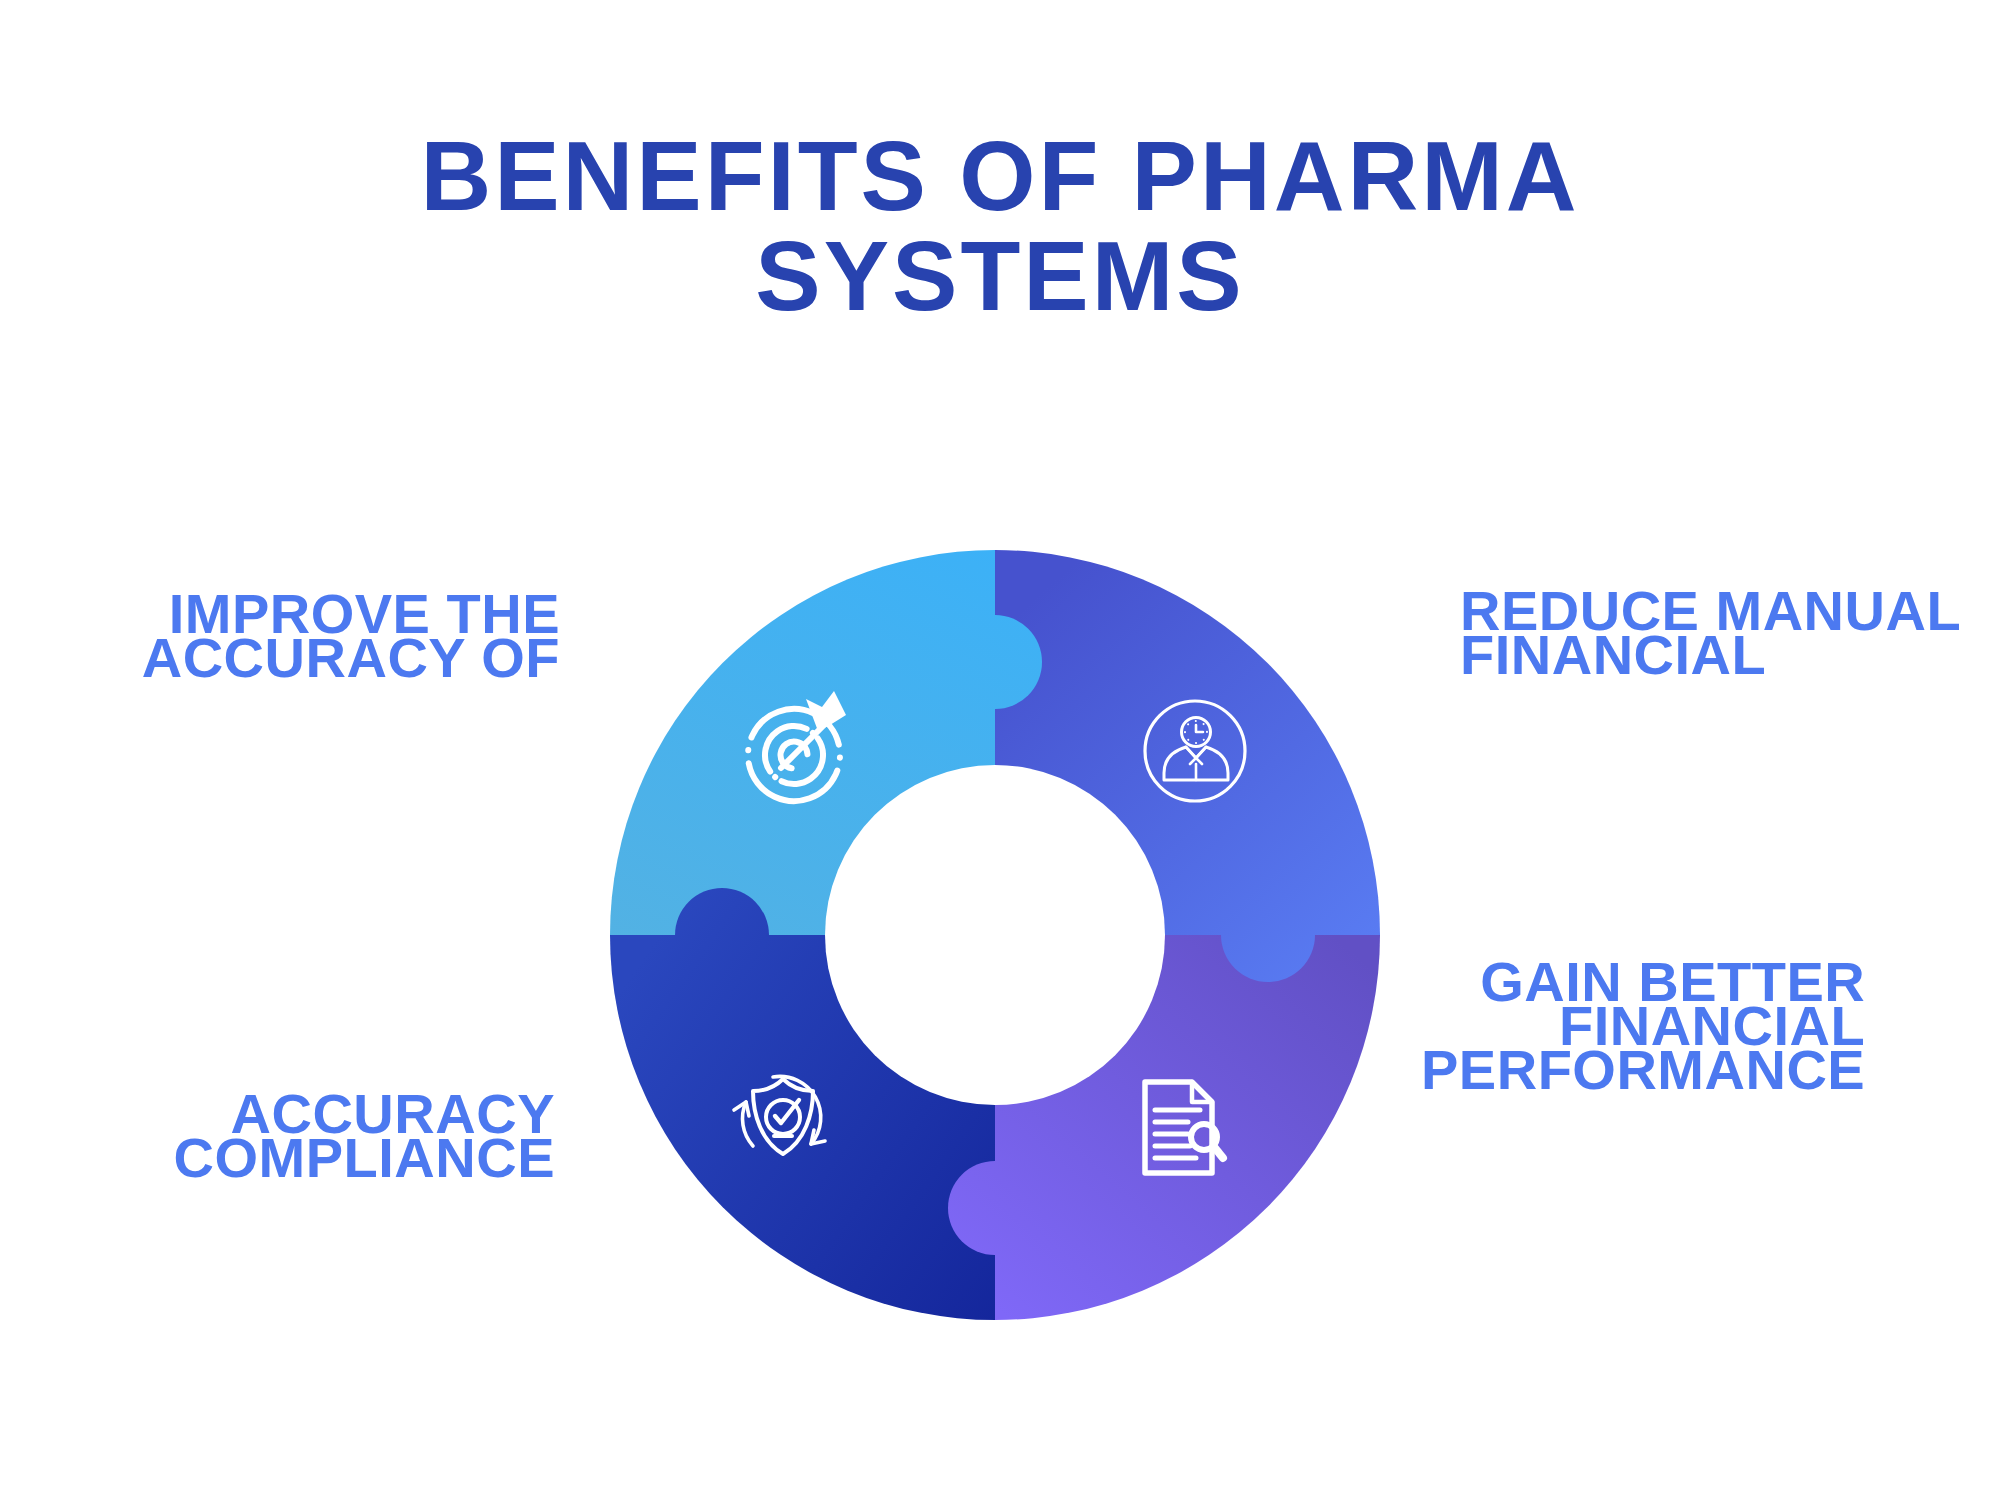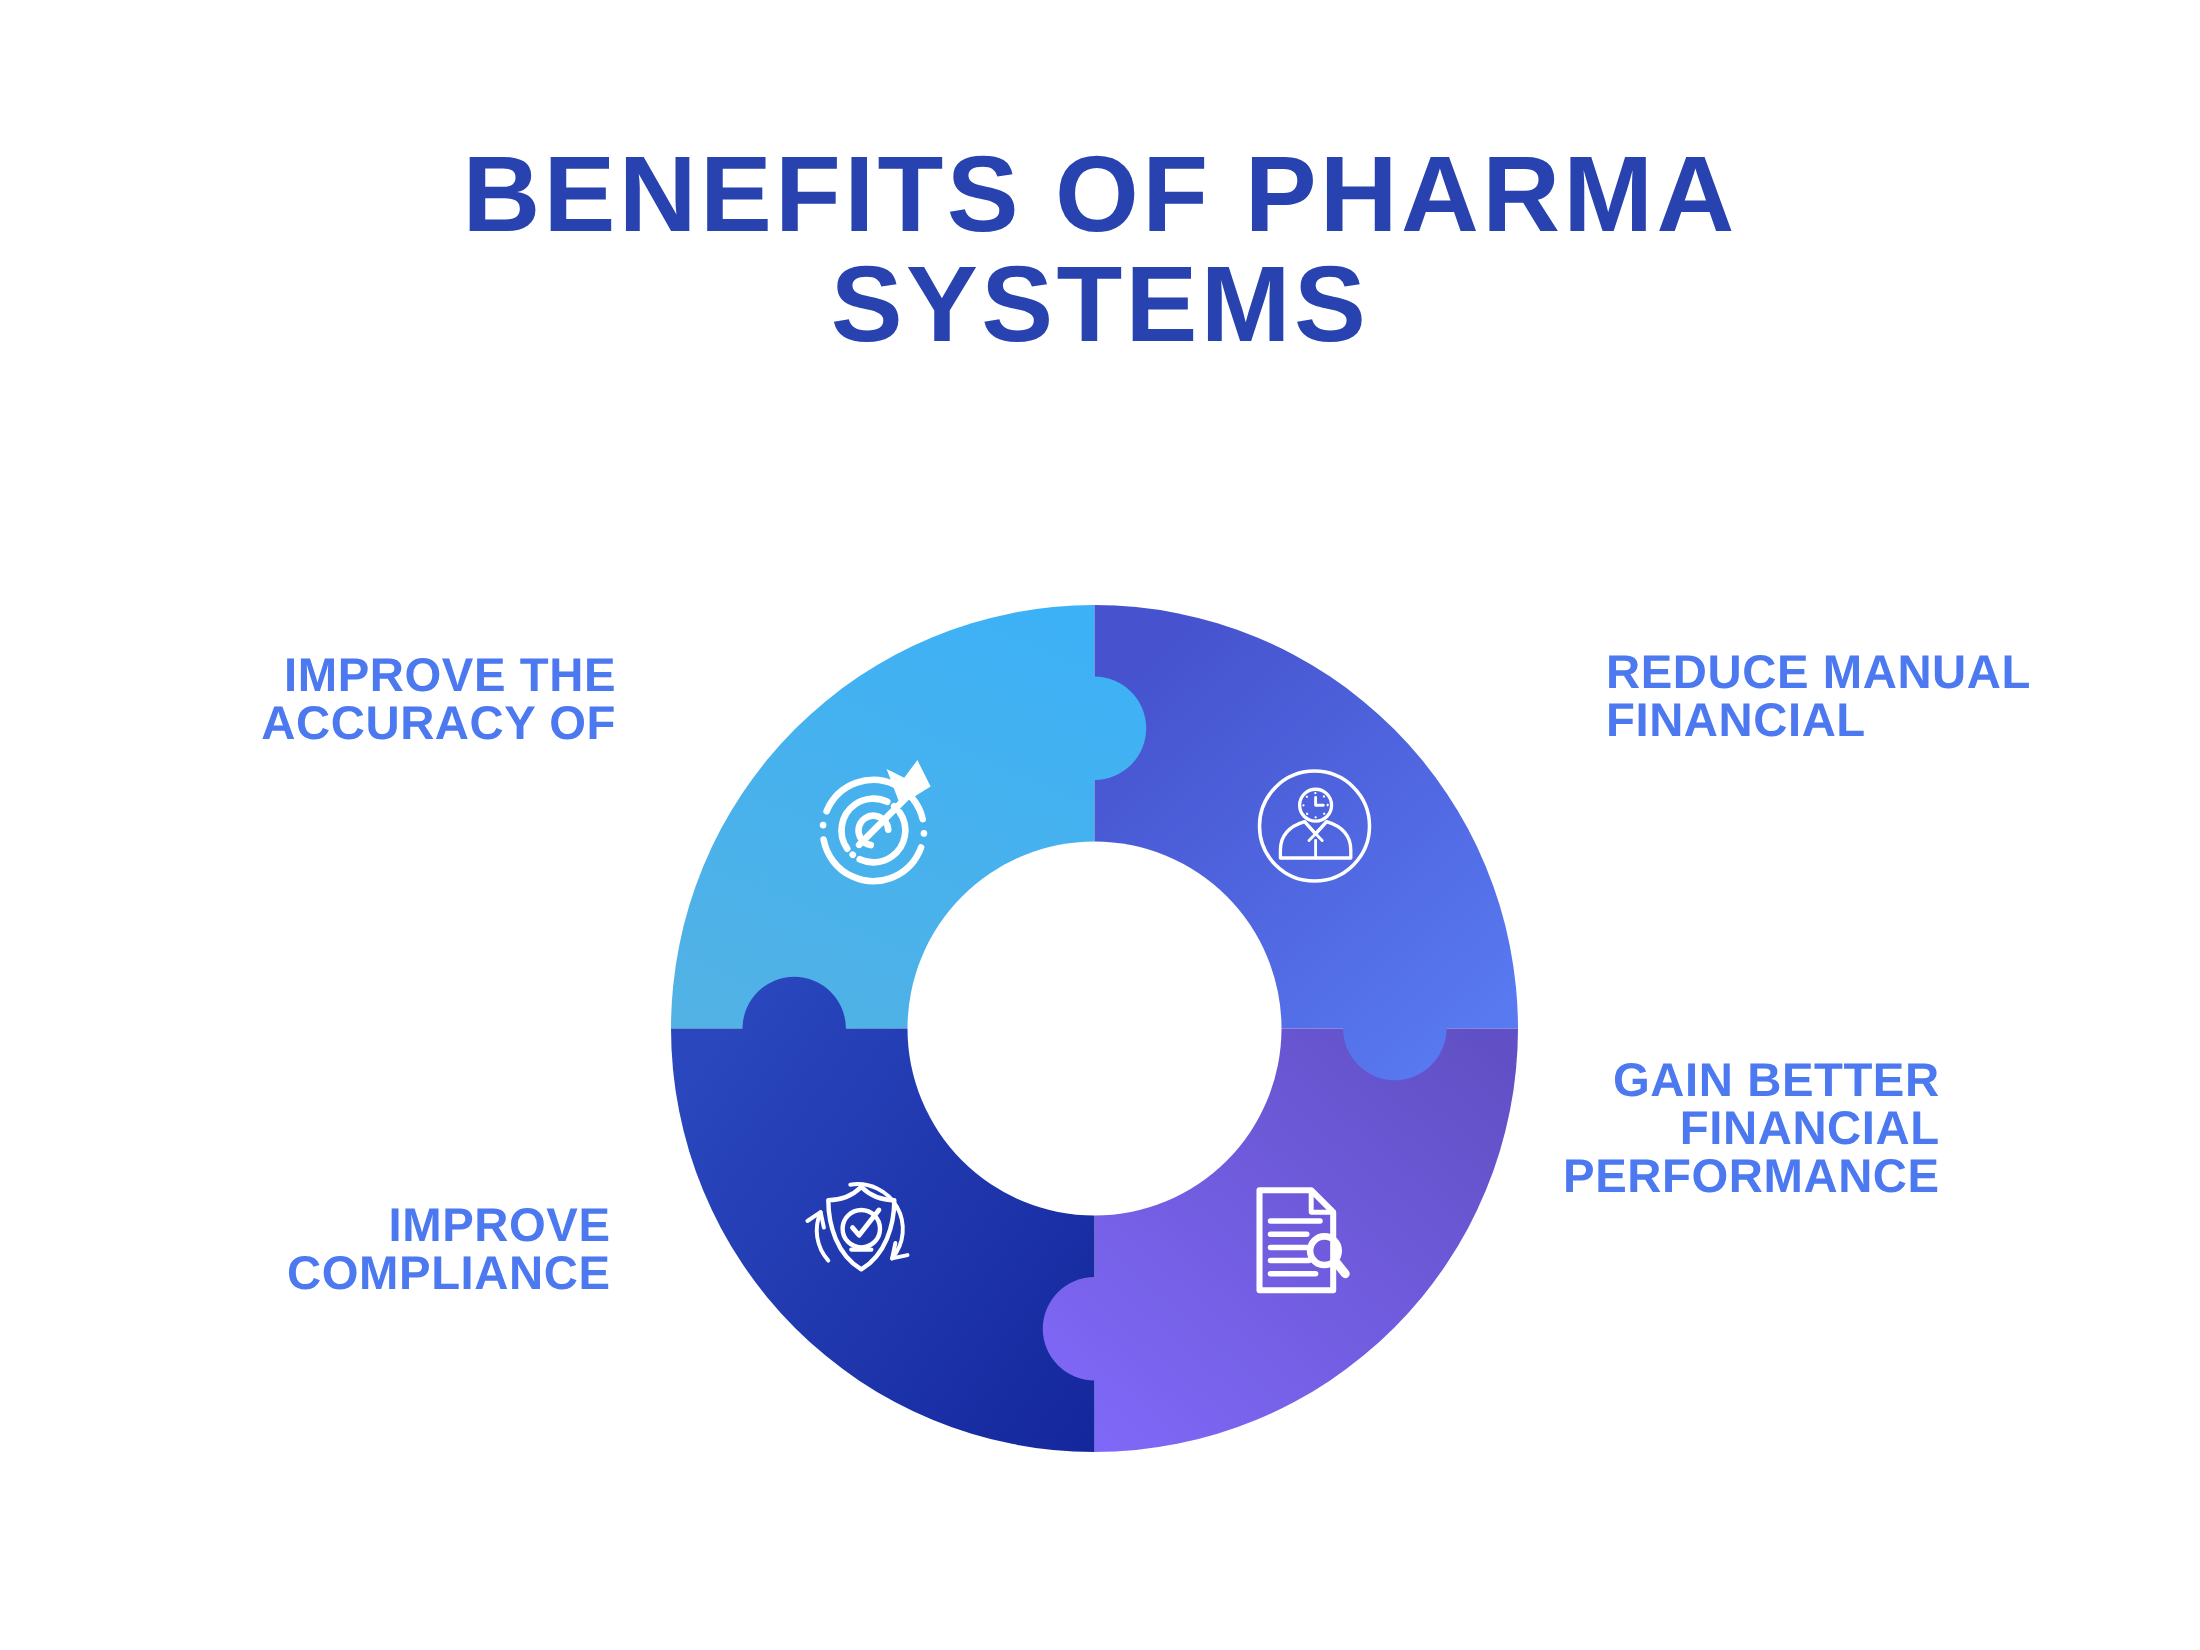--- a/index.html
+++ b/index.html
@@ -16,21 +16,21 @@
     text-align:center;
     font-size:98px;
     line-height:100px;
     font-weight:bold;
     letter-spacing:3px;
     color:#2843AF;
   }
   .title div{display:block;}
   .blabel{
     position:absolute;
-    font-size:43px;
+    font-size:56px;
     line-height:44px;
     font-weight:bold;
     letter-spacing:0.5px;
     color:#4C79F0;
   }
   .blabel span{display:block;}
   .t-right{text-align:right;}
   .lbl-accuracy{top:592px;right:1440px;}
   .lbl-reduce{top:589px;left:1421px;margin-left:39px;}
   .lbl-maintain{top:1092px;right:1445px;}
@@ -51,21 +51,21 @@
     <span>IMPROVE THE</span>
     <span>ACCURACY OF</span>
   </div>
 
   <div class="blabel lbl-reduce">
     <span>REDUCE MANUAL</span>
     <span>FINANCIAL</span>
   </div>
 
   <div class="blabel t-right lbl-maintain">
-    <span>IMPROVE</span>
+    <span>ACCURACY</span>
     <span>COMPLIANCE</span>
   </div>
 
   <div class="blabel lbl-gain">
     <span>GAIN BETTER</span>
     <span>FINANCIAL</span>
     <span>PERFORMANCE</span>
   </div>
 
   <svg class="donut" viewBox="0 0 820 820">

